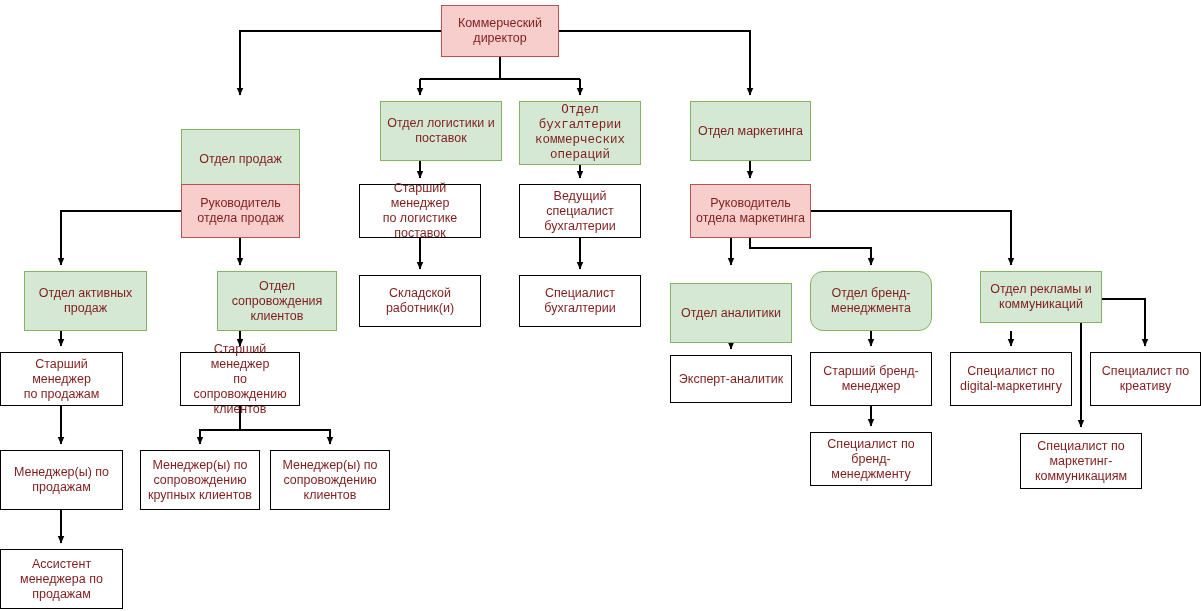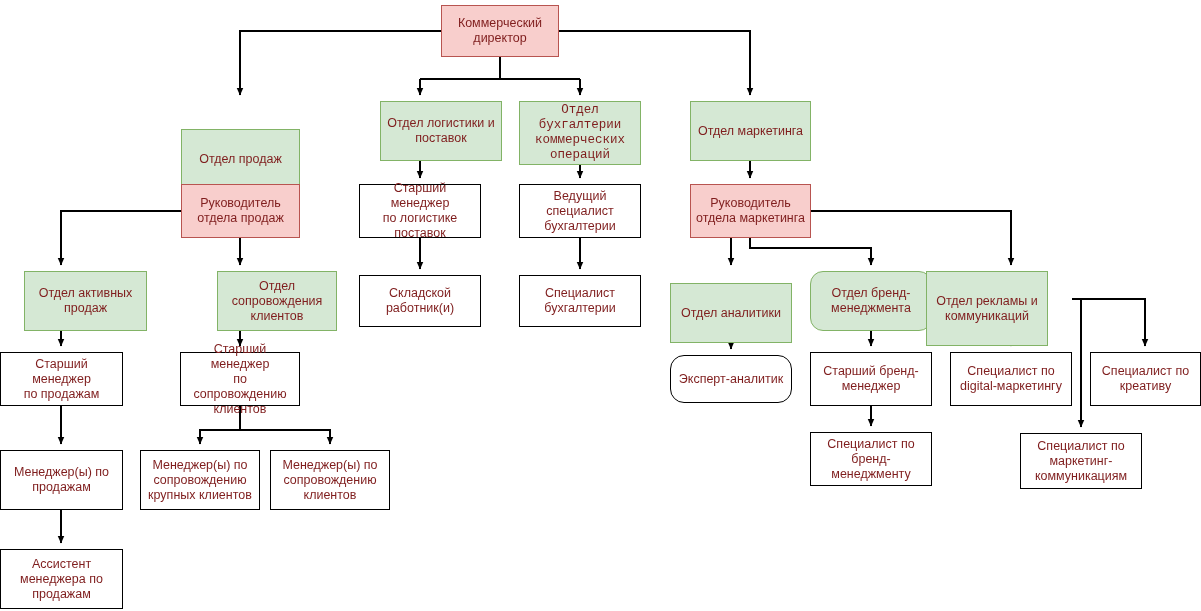--- a/index.html
+++ b/index.html
@@ -106,29 +106,29 @@
   <div class="node n-green" style="left:180px;top:271px;width:120px;height:60px;margin-left:37px;">Отдел
 сопровождения
 клиентов</div>
   <div class="node n-plain" style="left:359px;top:275px;width:122px;height:52px;">Складской
 работник(и)</div>
   <div class="node n-plain" style="left:519px;top:275px;width:122px;height:52px;">Специалист
 бухгалтерии</div>
   <div class="node n-green" style="left:670px;top:271px;width:122px;height:60px;margin-top:12px;">Отдел аналитики</div>
   <div class="node n-green" style="left:810px;top:271px;width:122px;height:60px;border-radius:13px;">Отдел бренд-
 менеджмента</div>
-  <div class="node n-green" style="left:926px;top:271px;width:122px;height:75px;">Отдел рекламы и
+  <div class="node n-green" style="left:980px;top:271px;width:122px;height:52px;">Отдел рекламы и
 коммуникаций</div>
 
   <div class="node n-plain" style="left:0px;top:352px;width:123px;height:54px;">Старший менеджер
 по продажам</div>
   <div class="node n-plain" style="left:180px;top:352px;width:120px;height:54px;">Старший менеджер
 по сопровождению
 клиентов</div>
-  <div class="node n-plain" style="left:670px;top:355px;width:122px;height:48px;border-radius:14px;">Эксперт-аналитик</div>
+  <div class="node n-plain" style="left:670px;top:355px;width:122px;height:48px;">Эксперт-аналитик</div>
   <div class="node n-plain" style="left:810px;top:352px;width:122px;height:54px;">Старший бренд-
 менеджер</div>
   <div class="node n-plain" style="left:950px;top:352px;width:122px;height:54px;">Специалист по
 digital-маркетингу</div>
   <div class="node n-plain" style="left:1090px;top:352px;width:111px;height:54px;">Специалист по
 креативу</div>
 
   <div class="node n-plain" style="left:0px;top:450px;width:123px;height:60px;">Менеджер(ы) по
 продажам</div>
   <div class="node n-plain" style="left:140px;top:450px;width:120px;height:60px;">Менеджер(ы) по

